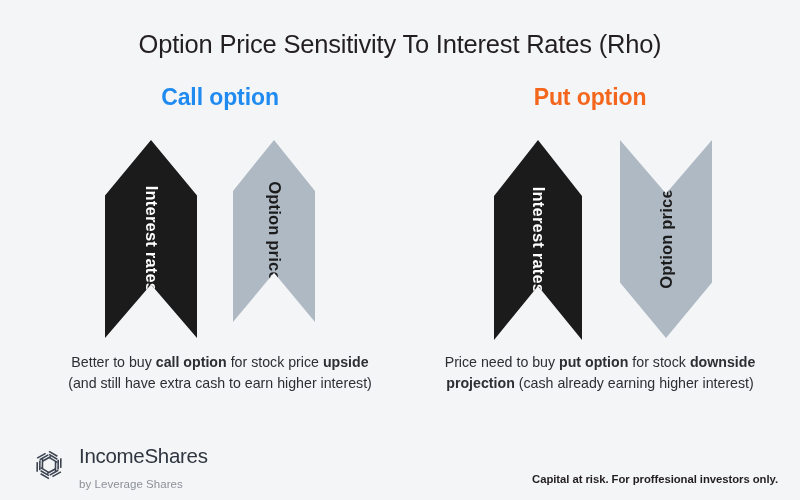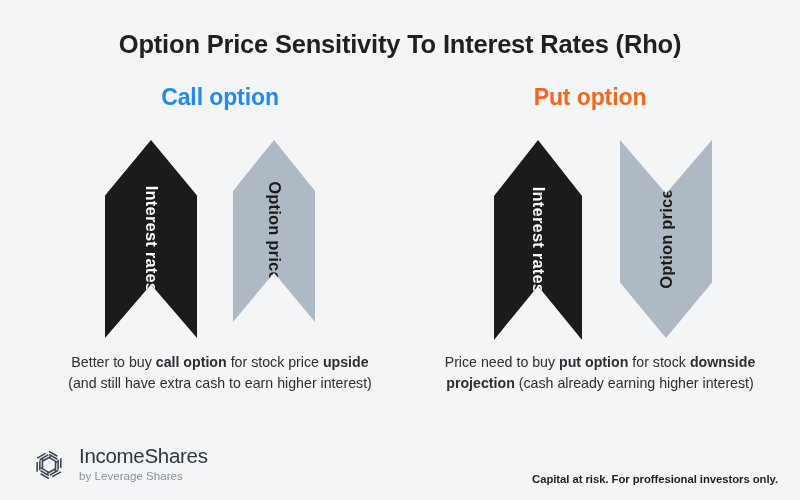--- a/index.html
+++ b/index.html
@@ -23,21 +23,21 @@
   }
 
   
   .title {
     position: absolute;
     top: 30px;
     left: 0;
     width: 800px;
     text-align: center;
     font-size: 25.5px;
-    font-weight: bold;
+    font-weight: normal;
     color: #231f20;
     letter-spacing: -0.2px;
   }
 
   
   .col-head {
     position: absolute;
     top: 84px;
     width: 340px;
     text-align: center;
@@ -121,21 +121,21 @@
   .logo-mark { width: 38px; height: 38px; display: block; }
   .logo-words { display: flex; flex-direction: column; line-height: 1; }
   .logo-name {
     font-size: 20.5px;
     color: #2f3640;
     letter-spacing: -0.3px;
   }
   .logo-sub {
     font-size: 11.5px;
     color: #8b9199;
-    margin-top: 4px;
+    margin-top: 12px;
     letter-spacing: 0.05px;
   }
   .disclaimer {
     position: absolute;
     right: 22px;
     top: 473px;
     font-size: 11.3px;
     font-weight: bold;
     color: #231f20;
     letter-spacing: -0.05px;

